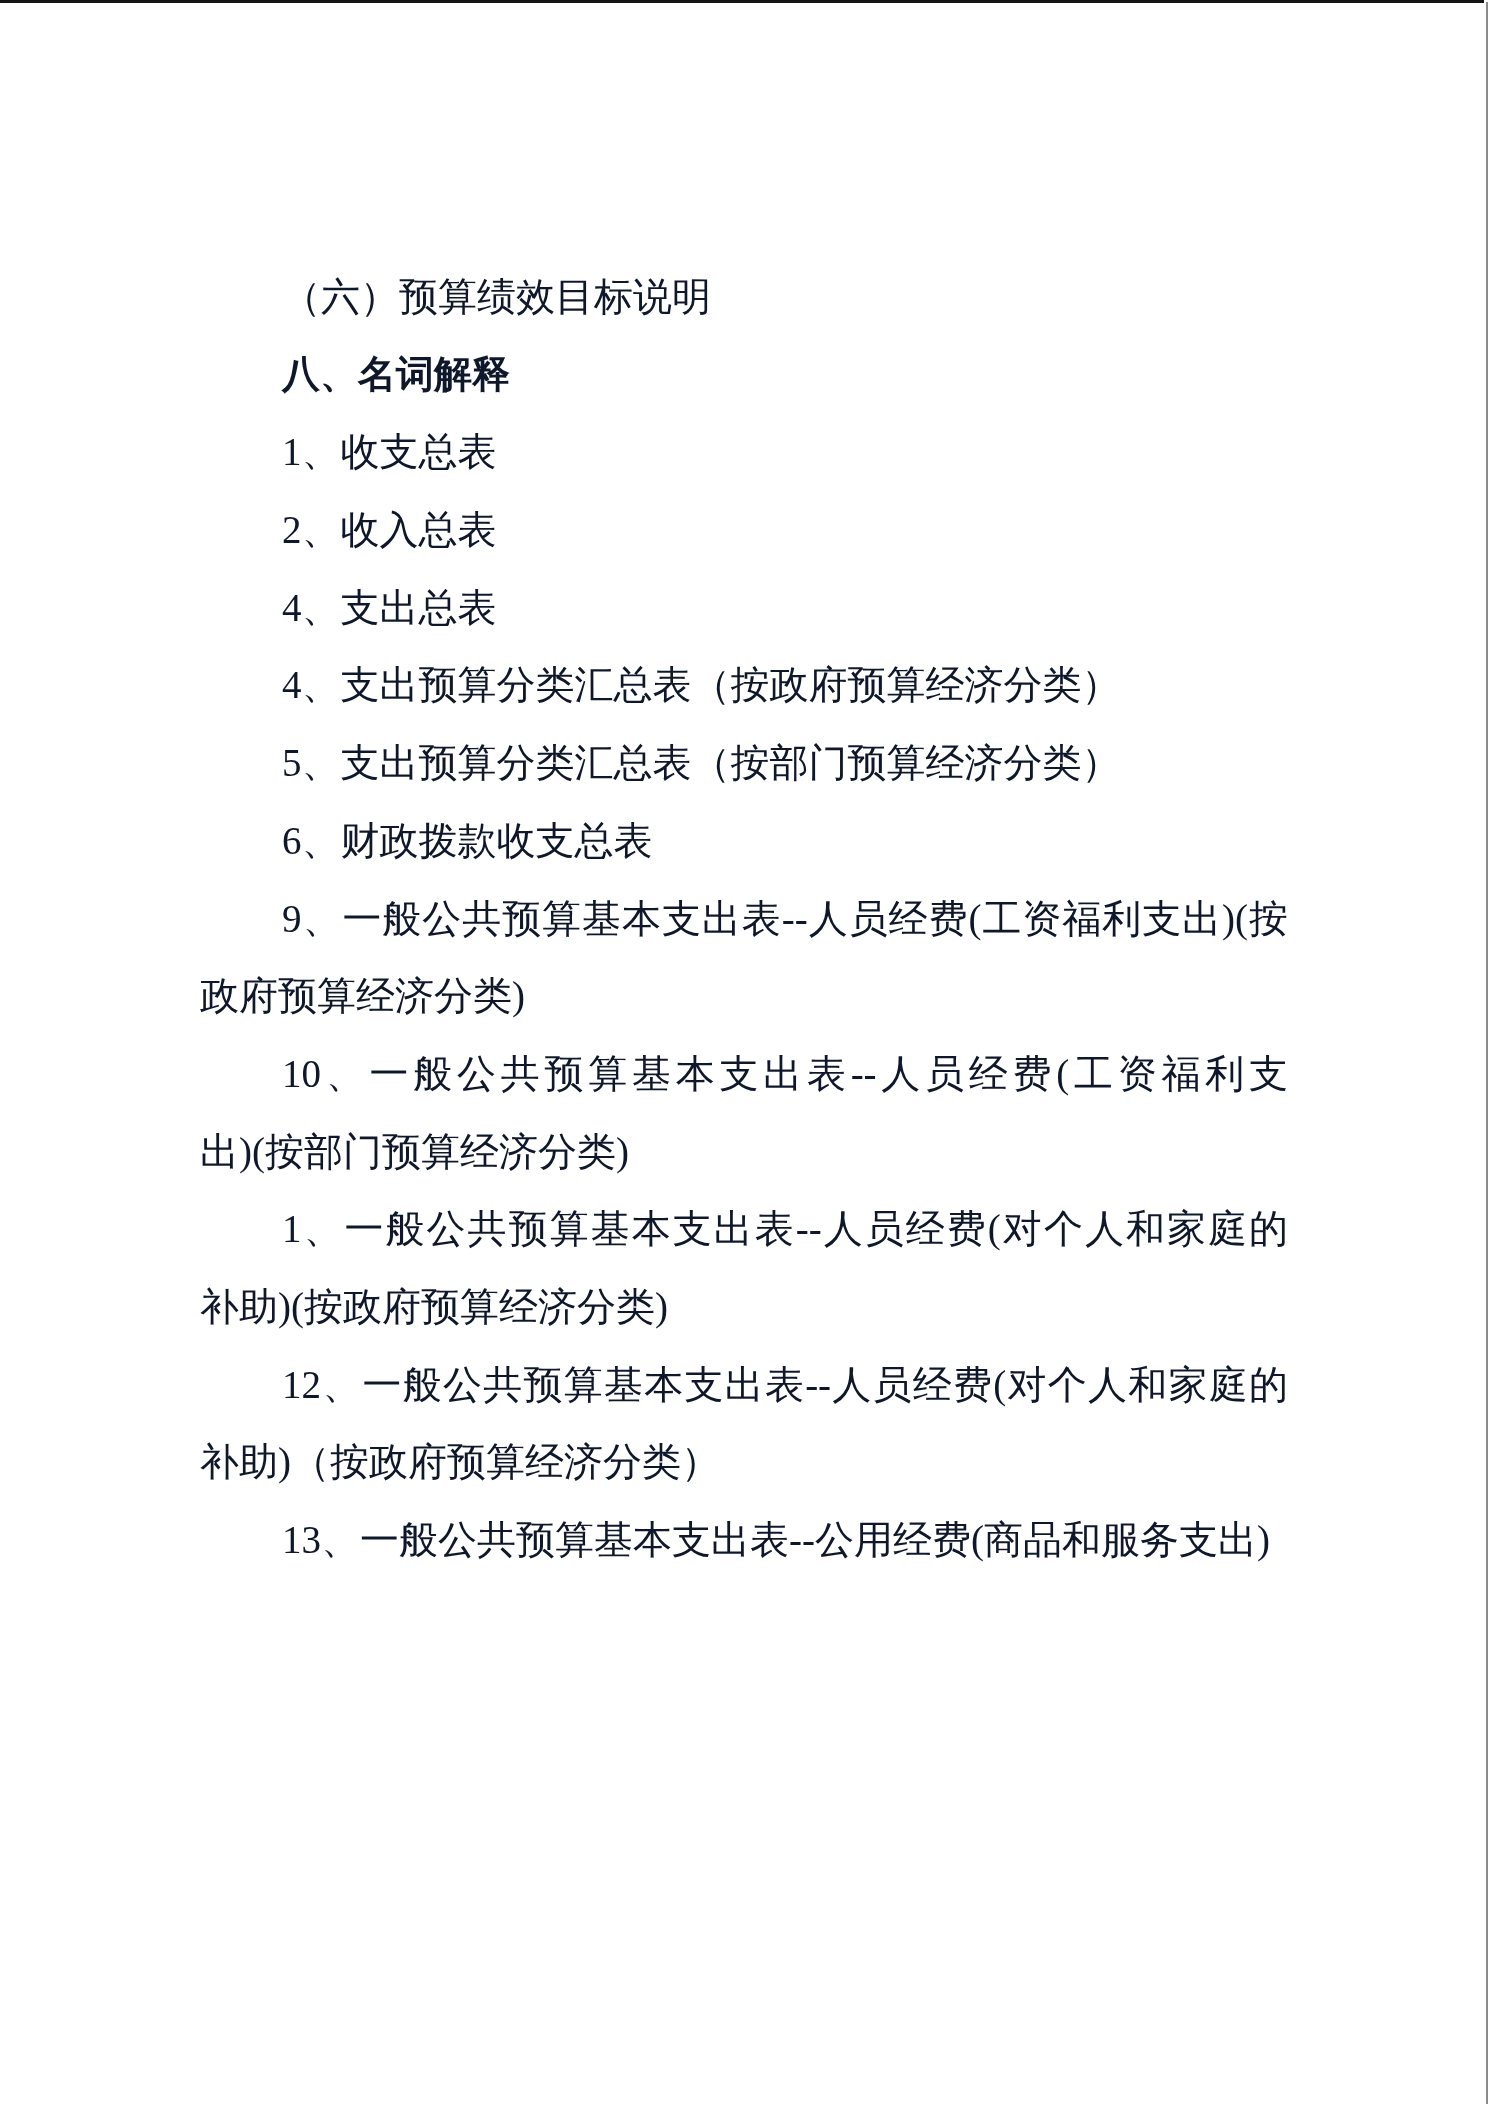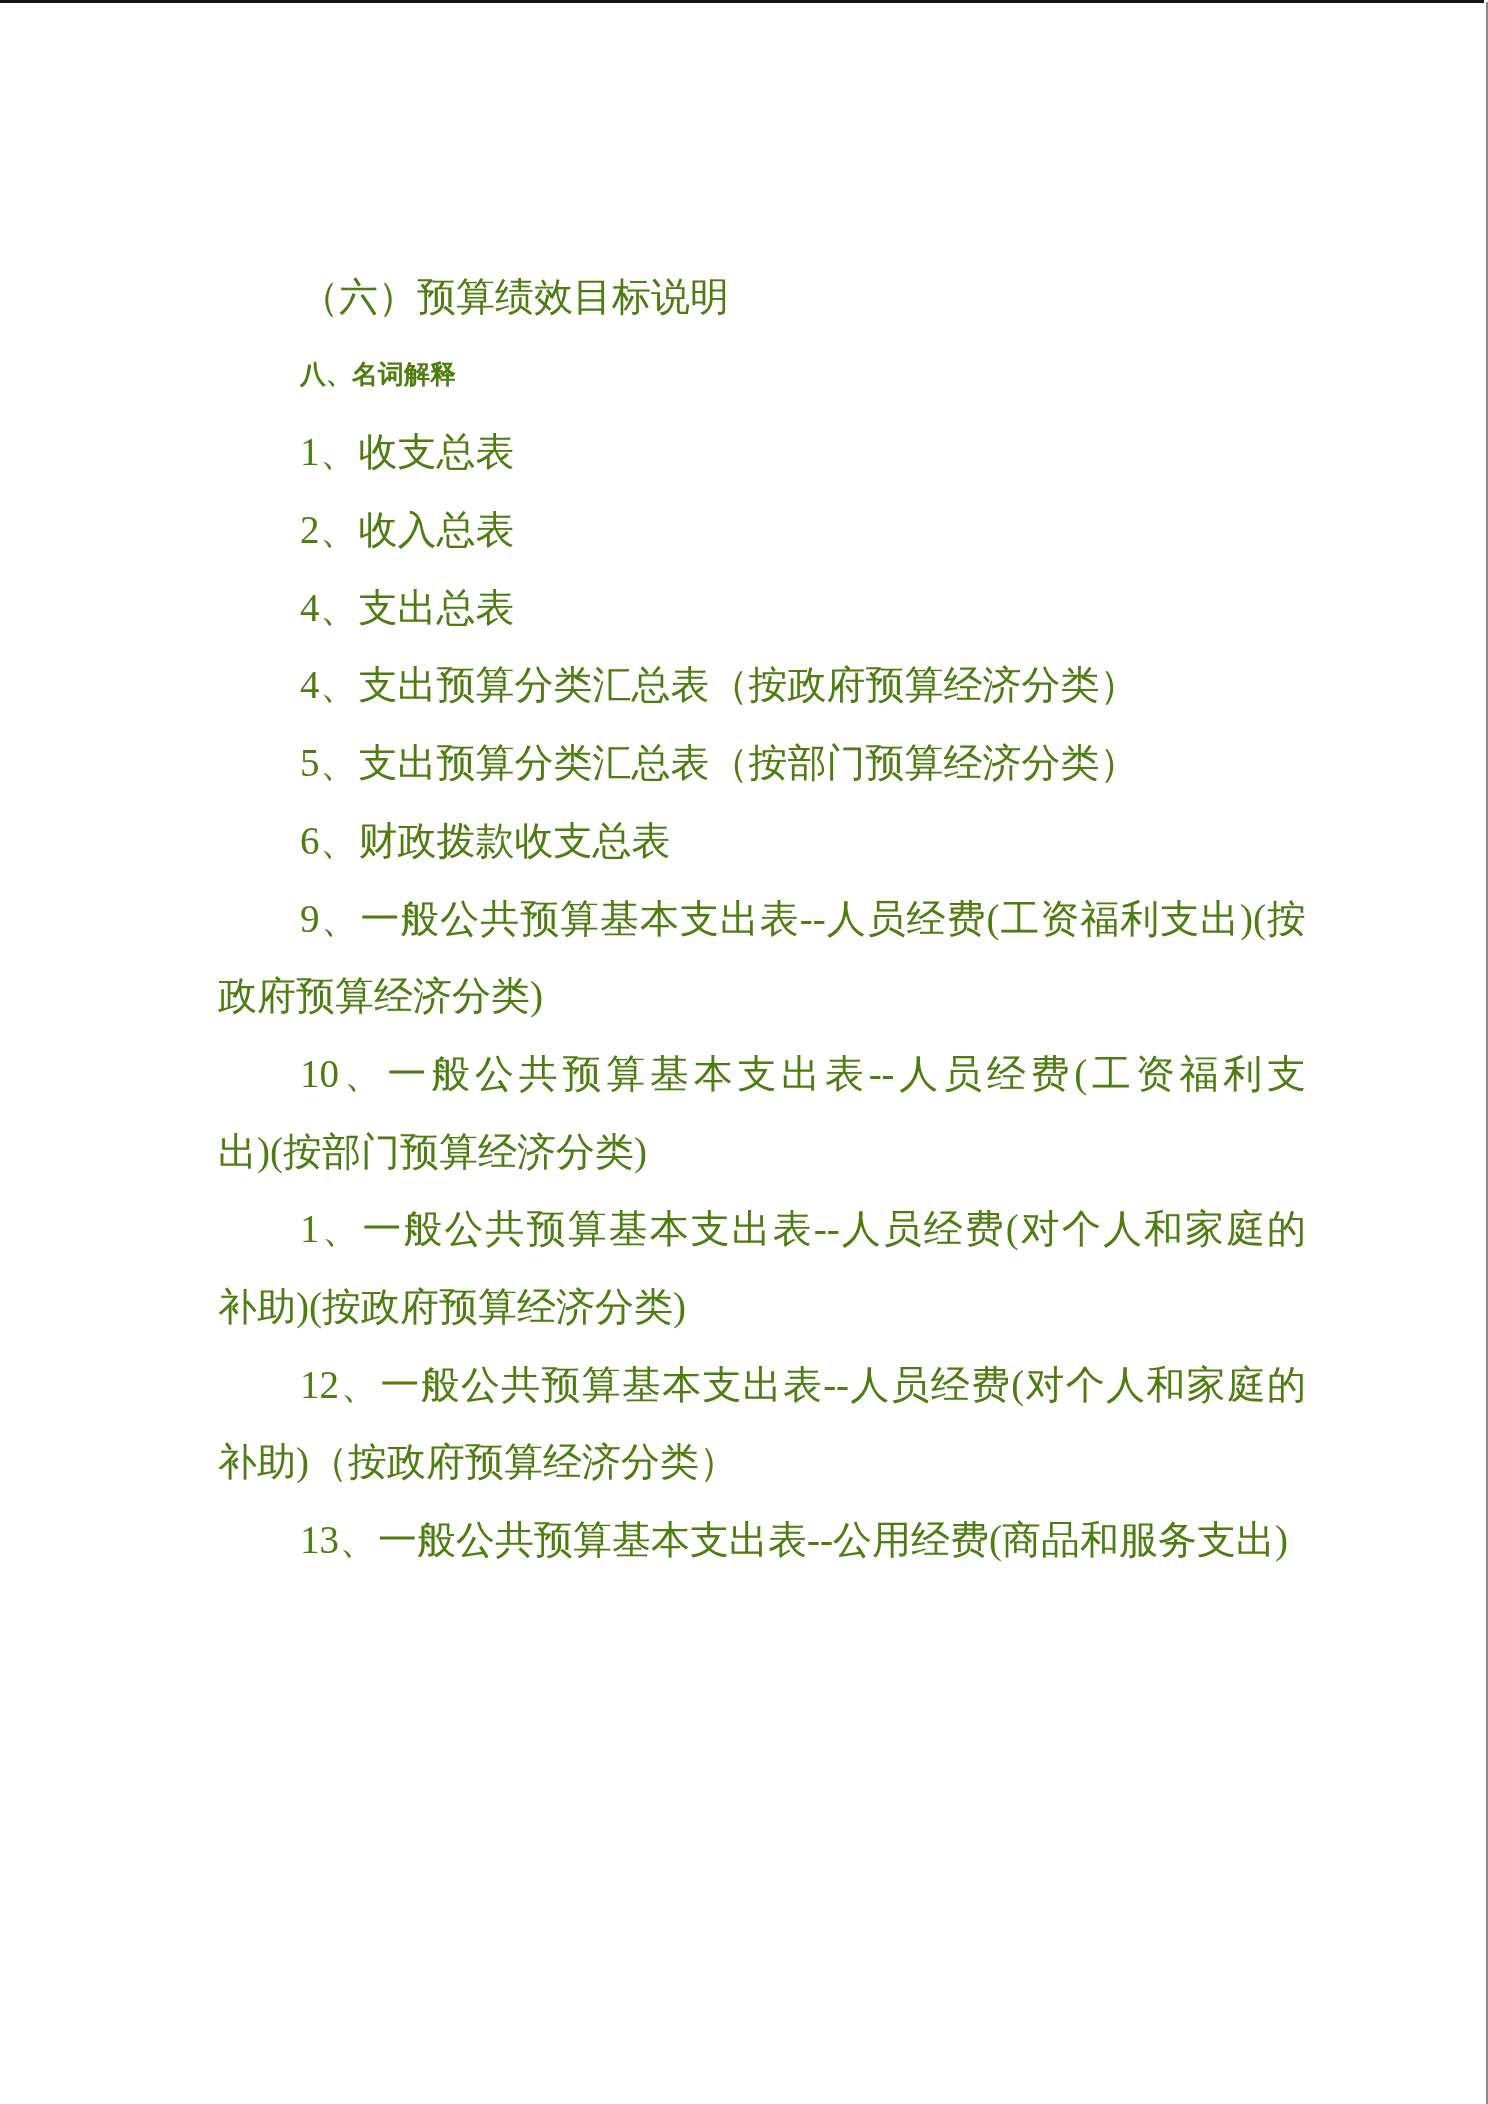--- a/index.html
+++ b/index.html
@@ -28,35 +28,34 @@
     right: 0;
     width: 2px;
     height: 2102px;
     background: #8a8a8a;
   }
   .text-block {
     position: absolute;
     left: 200px;
     top: 258px;
     width: 1088px;
-    color: #4d7c0f;
-    margin-left: 18px;
+    color: #0f172a;
   }
   .line {
     height: 77.7px;
     line-height: 77.7px;
     font-size: 39px;
     font-family: "Liberation Serif", "DejaVu Serif", serif;
     white-space: nowrap;
     overflow: visible;
   }
   .line.heading {
     font-family: "Liberation Sans", "DejaVu Sans", sans-serif;
     font-weight: bold;
-    font-size: 26px;
+    font-size: 38px;
   }
   .line.indent {
     padding-left: 82px;
   }
   .line.stretch {
     white-space: normal;
     text-align: justify;
     text-align-last: justify;
   }
 </style>

